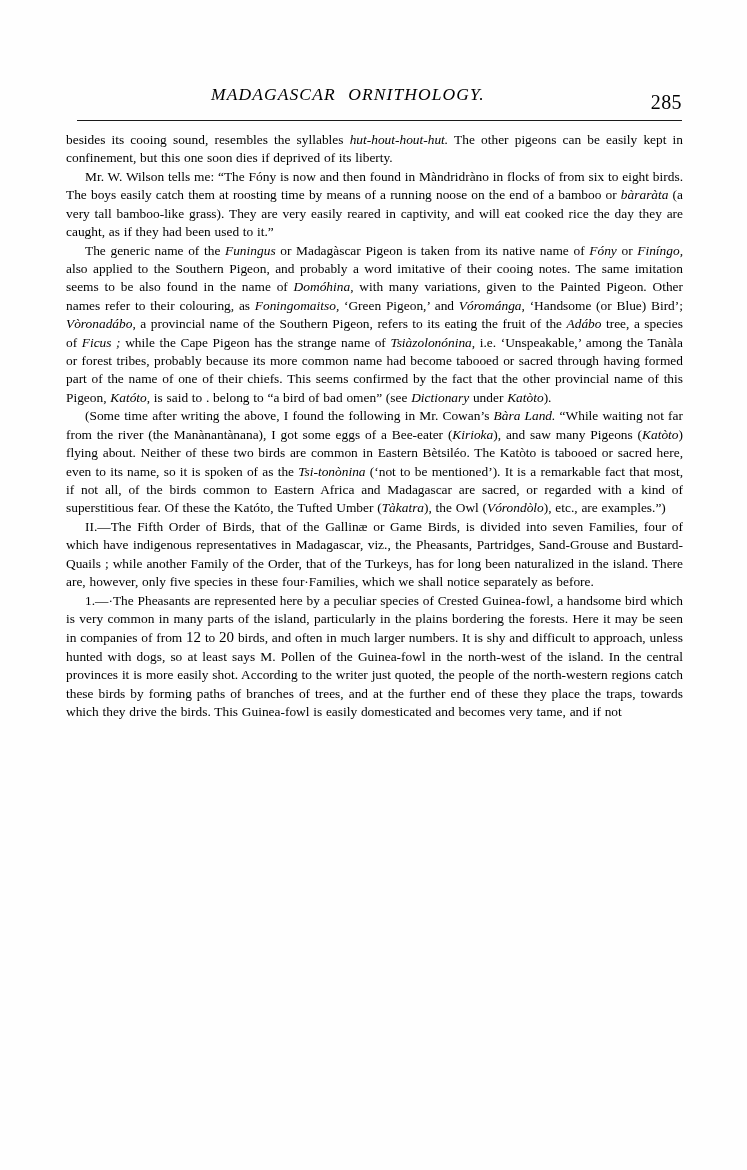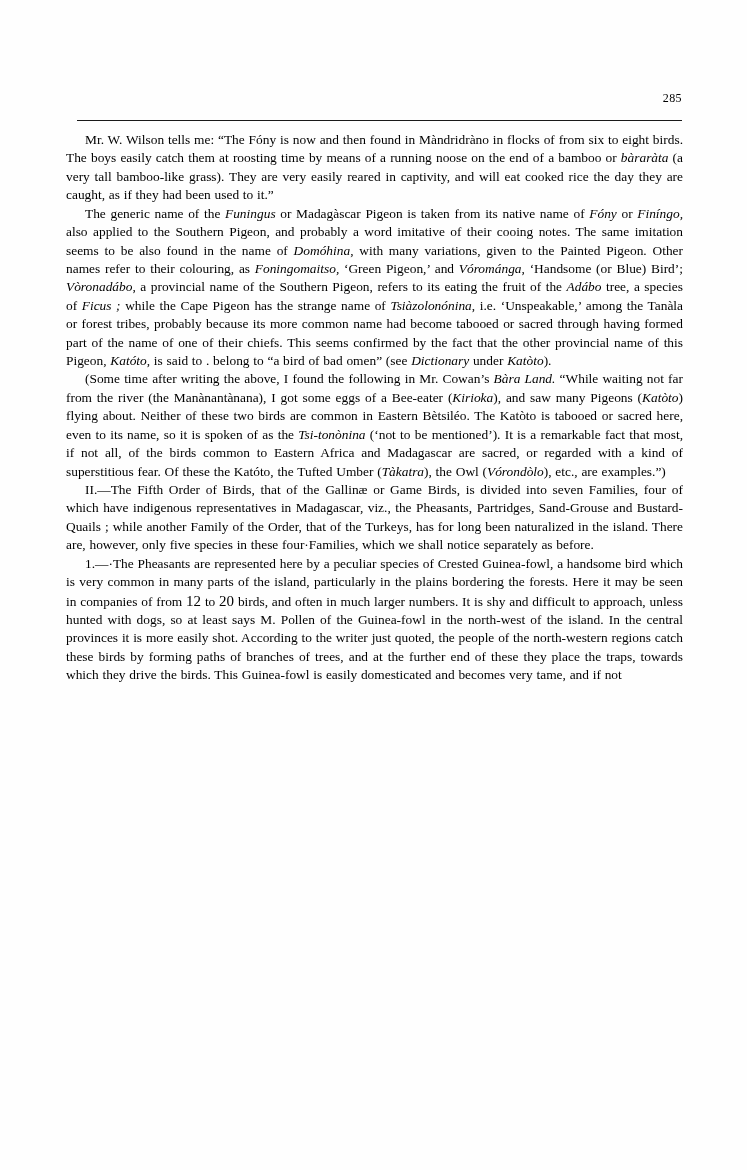--- a/index.html
+++ b/index.html
@@ -40,21 +40,21 @@
     font-size: 17.5px;
     letter-spacing: 1.1px;
     word-spacing: 7px;
     white-space: nowrap;
     font-weight: 400;
   }
   .folio {
     position: absolute;
     right: 0;
     top: 7px;
-    font-size: 12px;
+    font-size: 20px;
     letter-spacing: 0.4px;
     font-family: "Liberation Serif", "DejaVu Serif", serif;
   }
   .head-rule {
     position: absolute;
     left: 77px;
     top: 120px;
     width: 605px;
     height: 0;
     border-top: 1.6px solid #1a1a1a;
@@ -91,26 +91,28 @@
   .osf {
     font-size: 15px;
   }
 </style>
 </head>
 <body>
 
 <div class="page">
 
   <div class="header-zone">
+    <div class="running-title">MADAGASCAR  ORNITHOLOGY.</div>
     <div class="folio">285</div>
   </div>
 
   <div class="head-rule"></div>
 
   <div class="textblock">
+      <p>besides its cooing sound, resembles the syllables <i>hut-hout-hout-hut.</i>  The other pigeons can be easily kept in confinement, but this one soon dies if deprived of its liberty.</p>
       <p class="indent">Mr. W. Wilson tells me: “The Fóny is now and then found in Màndridràno in flocks of from six to eight birds.  The boys easily catch them at roosting time by means of a running noose on the end of a bamboo or <i>bàraràta</i> (a very tall bamboo-like grass).  They are very easily reared in captivity, and will eat cooked rice the day they are caught, as if they had been used to it.”</p>
       <p class="indent">The generic name of the <i>Funingus</i> or Madagàscar Pigeon is taken from its native name of <i>Fóny</i> or <i>Finíngo,</i> also applied to the Southern Pigeon, and probably a word imitative of their cooing notes.  The same imitation seems to be also found in the name of <i>Domóhina</i>, with many variations, given to the Painted Pigeon.  Other names refer to their colouring, as <i>Foningomaitso,</i> ‘Green Pigeon,’ and <i>Vórománga</i>, ‘Handsome (or Blue) Bird’; <i>Vòronadábo</i>, a provincial name of the Southern Pigeon, refers to its eating the fruit of the <i>Adábo</i> tree, a species of <i>Ficus ;</i> while the Cape Pigeon has the strange name of <i>Tsiàzolonónina</i>, i.e. ‘Unspeakable,’ among the Tanàla or forest tribes, probably because its more common name had become tabooed or sacred through having formed part of the name of one of their chiefs.  This seems confirmed by the fact that the other provincial name of this Pigeon, <i>Katóto</i>, is said to . belong to “a bird of bad omen” (see <i>Dictionary</i> under <i>Katòto</i>).</p>
       <p class="indent">(Some time after writing the above, I found the following in Mr. Cowan’s <i>Bàra Land.</i>  “While waiting not far from the river (the Manànantànana), I got some eggs of a Bee-eater (<i>Kirioka</i>), and saw many Pigeons (<i>Katòto</i>) flying about.  Neither of these two birds are common in Eastern Bètsiléo.  The Katòto is tabooed or sacred here, even to its name, so it is spoken of as the <i>Tsi-tonònina</i> (‘not to be mentioned’).  It is a remarkable fact that most, if not all, of the birds common to Eastern Africa and Madagascar are sacred, or regarded with a kind of superstitious fear.  Of these the Katóto, the Tufted Umber (<i>Tàkatra</i>), the Owl (<i>Vórondòlo</i>), etc., are examples.”)</p>
       <p class="indent">II.—The Fifth Order of Birds, that of the Gallinæ or Game Birds, is divided into seven Families, four of which have indigenous representatives in Madagascar, viz., the Pheasants, Partridges, Sand-Grouse and Bustard-Quails ; while another Family of the Order, that of the Turkeys, has for long been naturalized in the island.  There are, however, only five species in these four·Families, which we shall notice separately as before.</p>
       <p class="indent">1.—·The Pheasants are represented here by a peculiar species of Crested Guinea-fowl, a handsome bird which is very common in many parts of the island, particularly in the plains bordering the forests.  Here it may be seen in companies of from <span class="osf">12</span> to <span class="osf">20</span> birds, and often in much larger numbers.  It is shy and difficult to approach, unless hunted with dogs, so at least says M. Pollen of the Guinea-fowl in the north-west of the island.  In the central provinces it is more easily shot.  According to the writer just quoted, the people of the north-western regions catch these birds by forming paths of branches of trees, and at the further end of these they place the traps, towards which they drive the birds.  This Guinea-fowl is easily domesticated and becomes very tame, and if not</p>
     </div>
 
 </div>
 
 </body></html>

